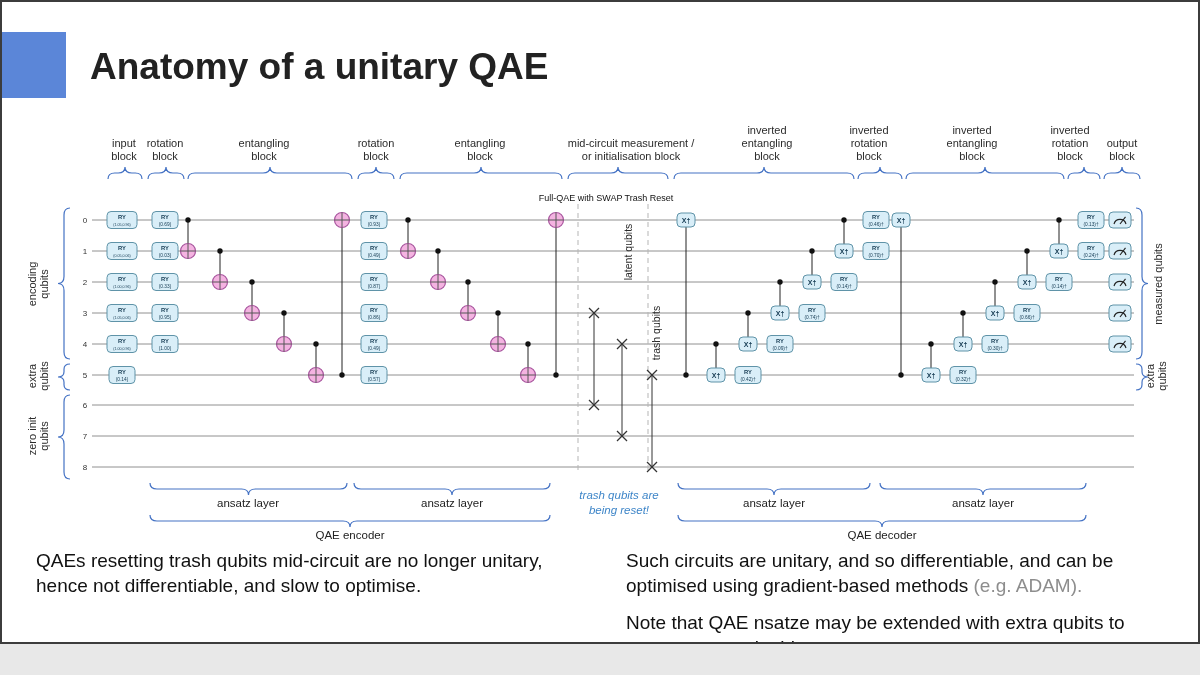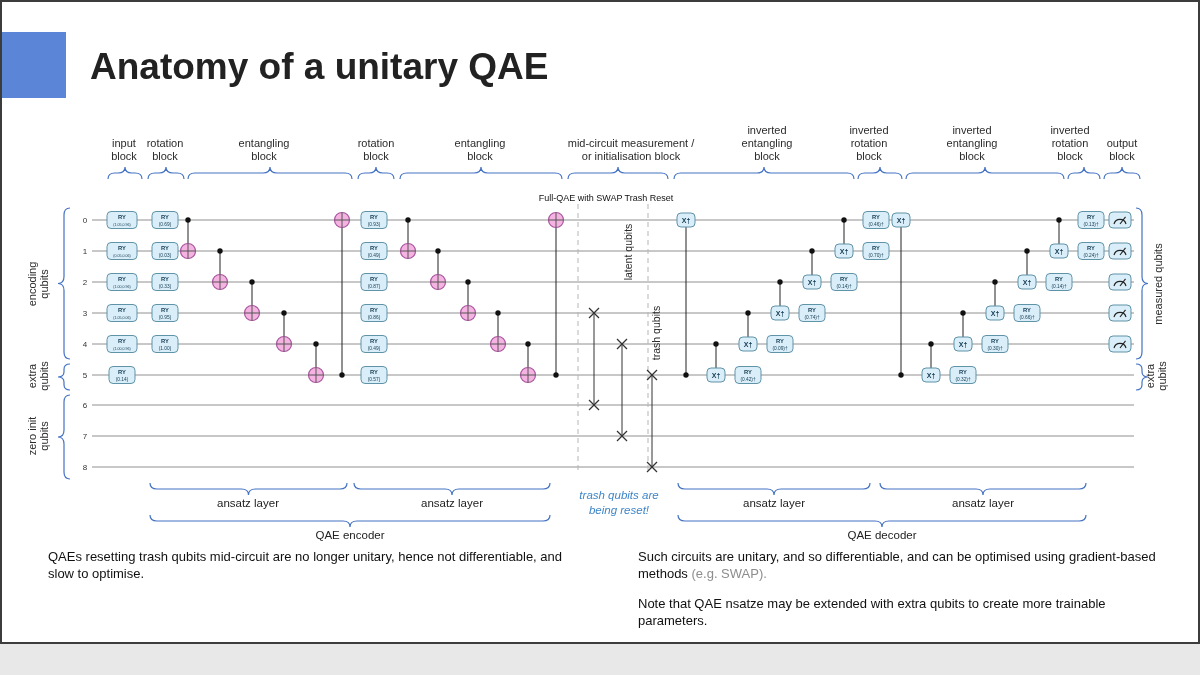--- a/index.html
+++ b/index.html
@@ -5,21 +5,21 @@
   html,body{margin:0;padding:0;background:#e8e8e8;}
   .slide{position:relative;width:1200px;height:644px;background:#ffffff;
     border:2px solid #3c3c3c;box-sizing:border-box;overflow:hidden;
     font-family:"Liberation Sans", sans-serif;}
   .accent{position:absolute;left:0;top:30px;width:64px;height:66px;}
   .title{position:absolute;left:88px;top:44px;margin:0;font-size:37px;
     font-weight:700;color:#222;}
   svg.circuit{position:absolute;left:0;top:0;}
   .notes{position:absolute;left:34px;top:547px;width:1136px;display:flex;gap:44px;}
   .col{flex:1;}
-  .col p{margin:0 0 13px 12px;font-size:13px;line-height:1.3;color:#111;}
+  .col p{margin:0 0 13px 0;font-size:19px;line-height:1.3;color:#111;}
   .grey{color:#8d8d8d;}
 </style>
 </head>
 <body>
 
 <div class="slide">
   <div class="accent" style="background: rgb(91, 134, 216);"></div>
   <h1 class="title">Anatomy of a unitary QAE</h1>
 
   <svg class="circuit" id="circuit" width="1200" height="560" viewBox="0 0 1200 560">
@@ -336,17 +336,17 @@
       <text x="658" y="331" font-size="10.5" text-anchor="middle" fill="#2b2b2b" transform="rotate(-90 658 331)">trash qubits</text>
       <text x="617" y="497" font-size="11.5" text-anchor="middle" fill="#3d85c8" font-style="italic">trash qubits are</text>
       <text x="617" y="512" font-size="11.5" text-anchor="middle" fill="#3d85c8" font-style="italic">being reset!</text>
     </svg>
 
   <div class="notes">
     <div class="col">
       <p>QAEs resetting trash qubits mid-circuit are no longer unitary, hence not differentiable, and slow to optimise.</p>
     </div>
     <div class="col">
-      <p><span>Such circuits are unitary, and so differentiable, and can be optimised using gradient-based methods </span><span class="grey">(e.g. SWAP).</span></p>
+      <p><span>Such circuits are unitary, and so differentiable, and can be optimised using gradient-based methods </span><span class="grey">(e.g. ADAM).</span></p>
       <p>Note that QAE nsatze may be extended with extra qubits to create more trainable parameters.</p>
     </div>
   </div>
 </div>
 
 </body></html>

